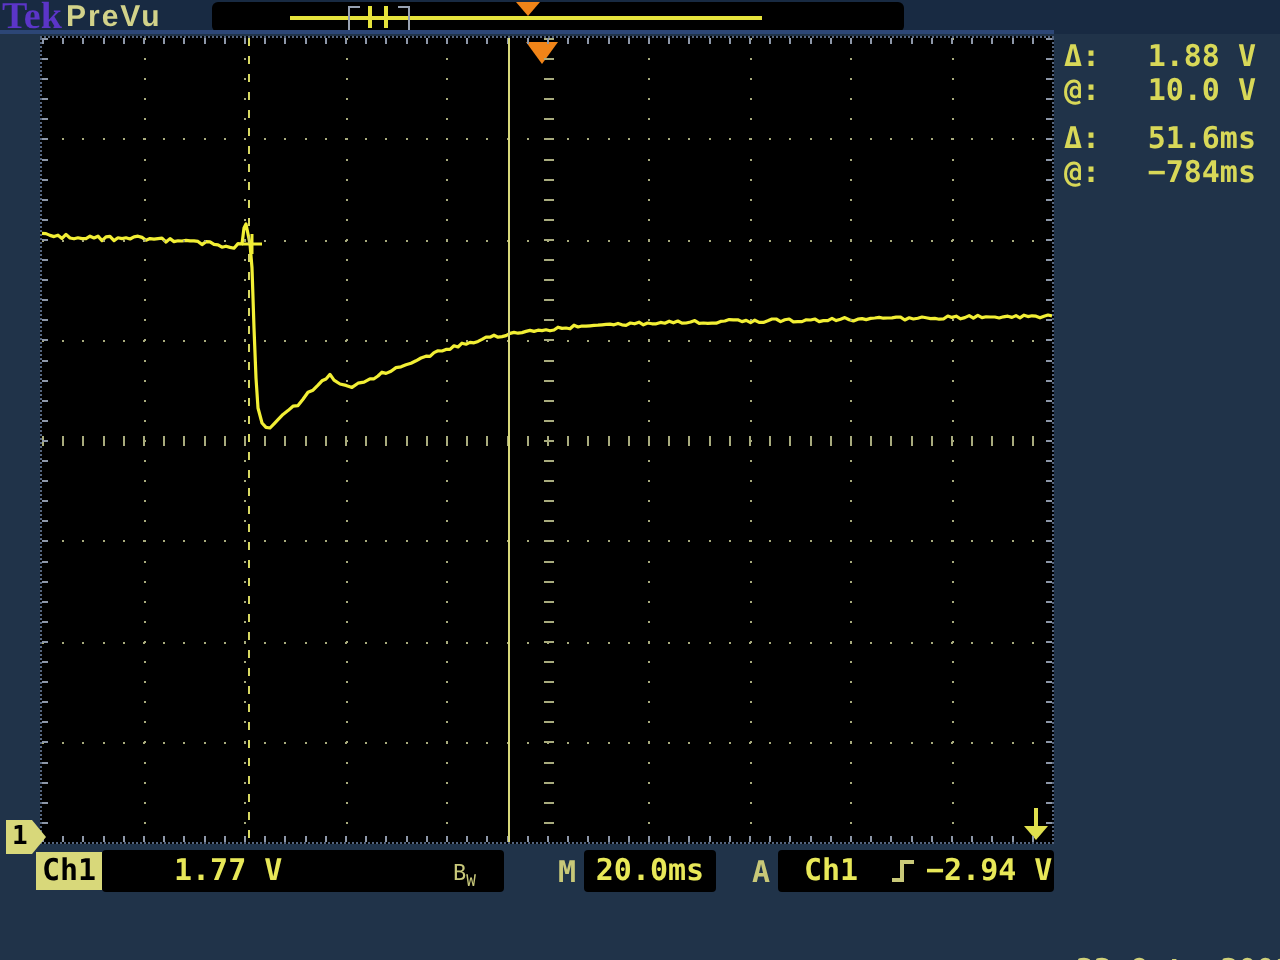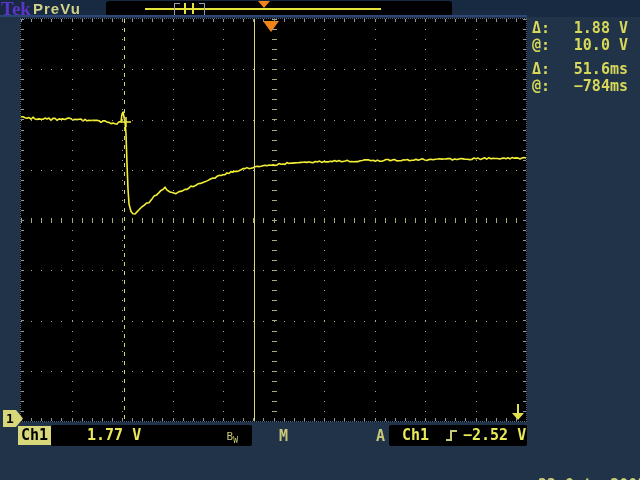--- a/index.html
+++ b/index.html
@@ -162,27 +162,28 @@
     </div>
   </div>
 
   <div id="bottombar">
     <div id="ch1-badge">Ch1</div>
     <div id="ch1-box" class="black-box">
       <span id="ch1-scale">1.77 V</span>
       <span id="bw-indicator"><span>B</span><sub>W</sub></span>
     </div>
     <span id="m-label" class="bar-label">M</span>
+    <div id="m-box" class="black-box">20.0ms</div>
     <span id="a-label" class="bar-label">A</span>
     <div id="trig-box" class="black-box">
       <span id="trig-source">Ch1</span>
       <svg id="slope-icon" width="14" height="15" viewBox="0 0 14 15">
         <polyline points="1,12 6,12 6,3 12,3" fill="none" stroke="#c8c878" stroke-width="2"></polyline>
       </svg>
-      <span id="trig-level">−2.52 V</span>
+      <span id="trig-level">−2.94 V</span>
     </div>
   </div>
 
   <div id="datetime">
     <div>22 Oct  2001</div>
     
   </div>
 
 </div>
 

